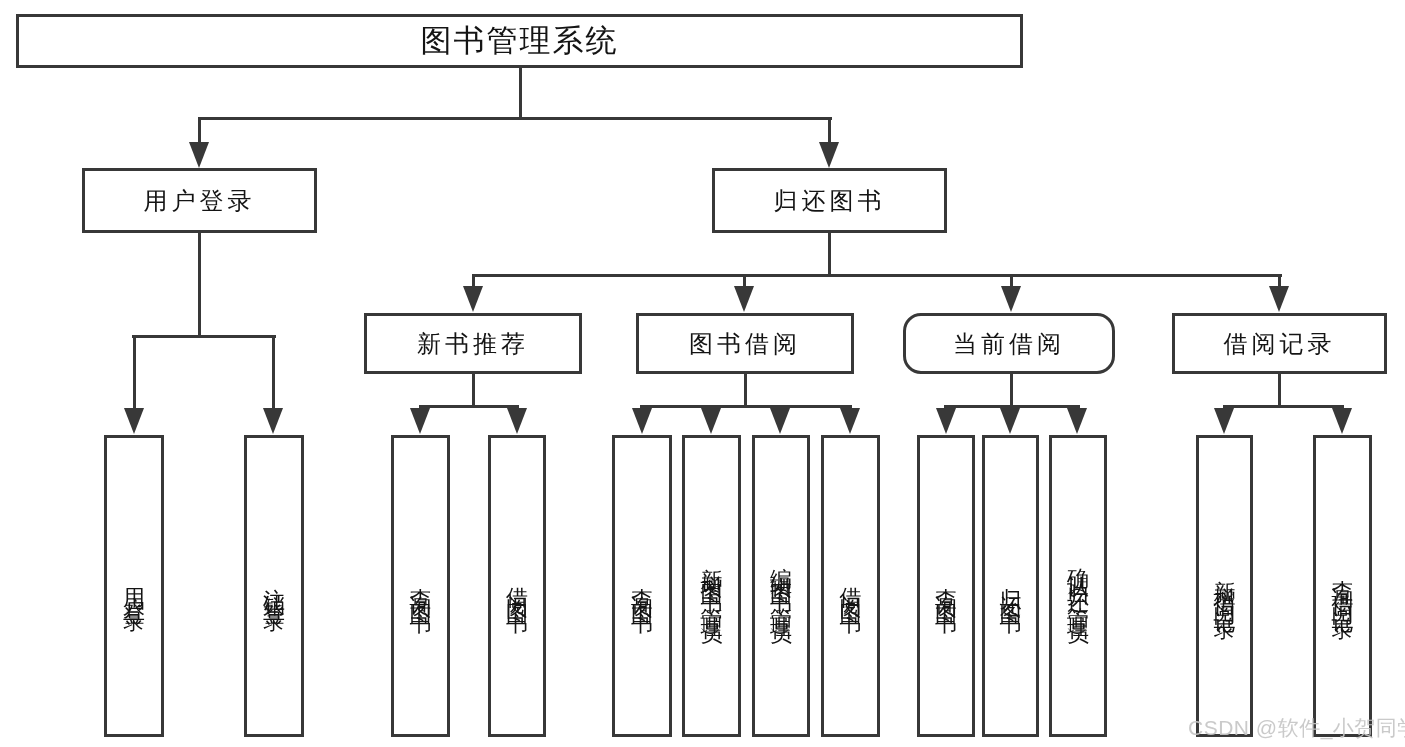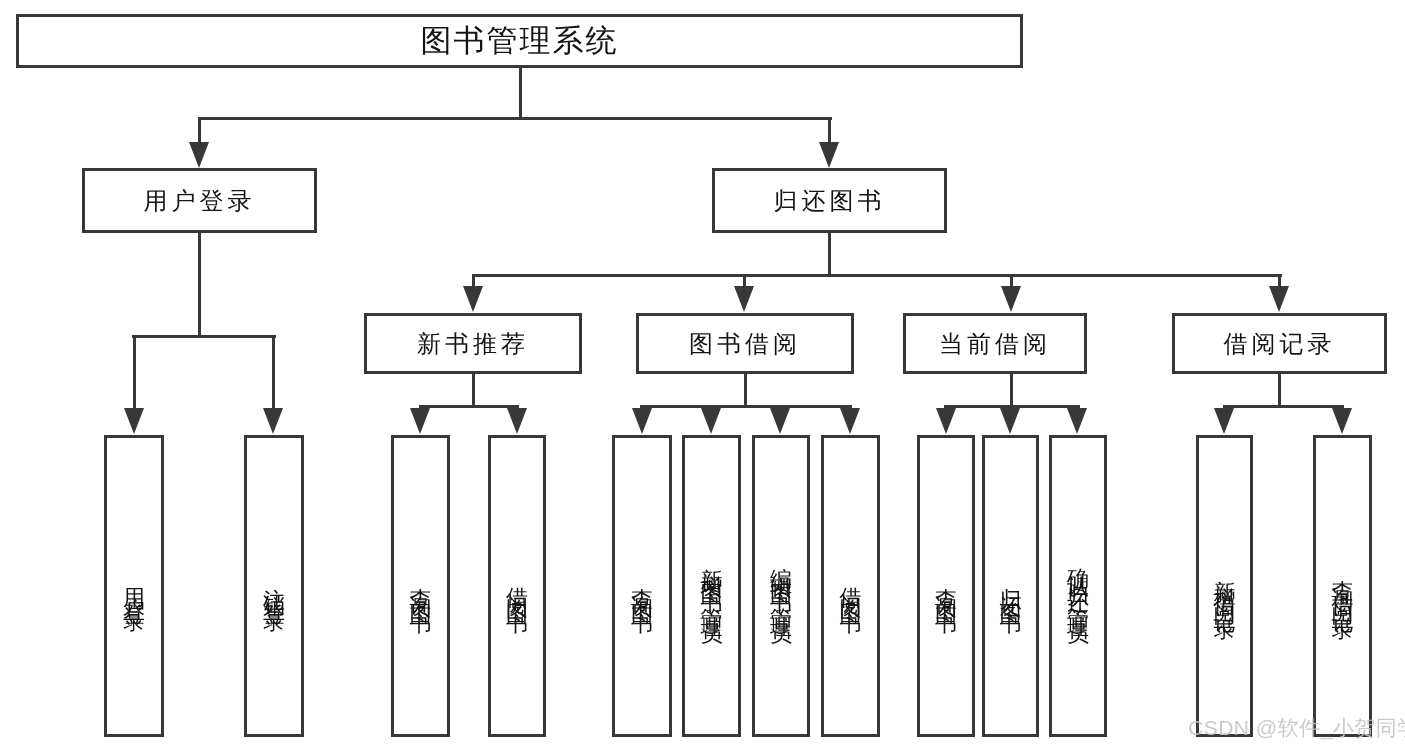--- a/index.html
+++ b/index.html
@@ -80,21 +80,21 @@
   <div class="ah" style="left:1001px;top:286px;"></div>
   <div class="ln" style="left:1278px;top:274px;width:3px;height:14px;"></div>
   <div class="ah" style="left:1269px;top:286px;"></div>
 
   <div class="box" style="left:364px;top:313px;width:218px;height:61px;">
     <span class="lbl">新书推荐</span>
   </div>
   <div class="box" style="left:636px;top:313px;width:218px;height:61px;">
     <span class="lbl">图书借阅</span>
   </div>
-  <div class="box" style="left:903px;top:313px;width:184px;height:61px;">
+  <div class="box" style="left:903px;top:313px;width:212px;height:61px;border-radius:18px;">
     <span class="lbl">当前借阅</span>
   </div>
   <div class="box" style="left:1172px;top:313px;width:215px;height:61px;">
     <span class="lbl">借阅记录</span>
   </div>
 
   <div class="ln" style="left:472px;top:374px;width:3px;height:34px;"></div>
   <div class="ln" style="left:419px;top:405px;width:100px;height:3px;"></div>
   <div class="ln" style="left:419px;top:405px;width:3px;height:10px;"></div>
   <div class="ah" style="left:410px;top:408px;"></div>

